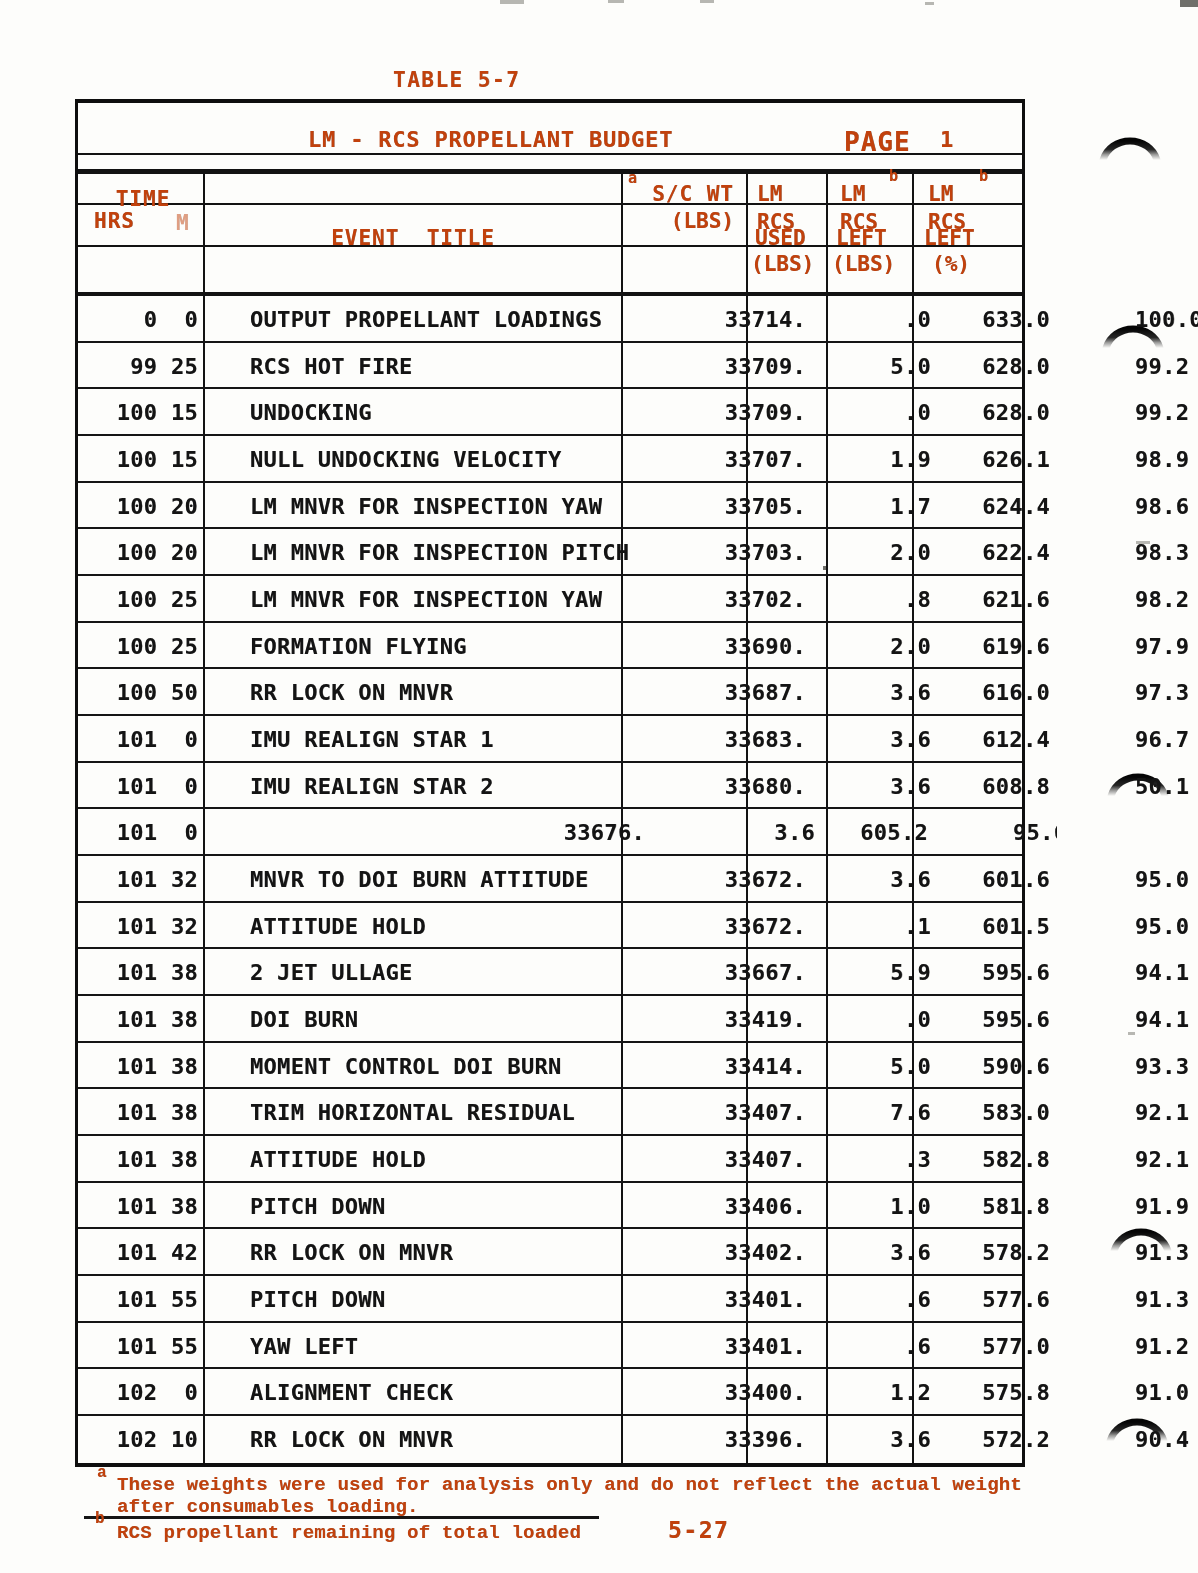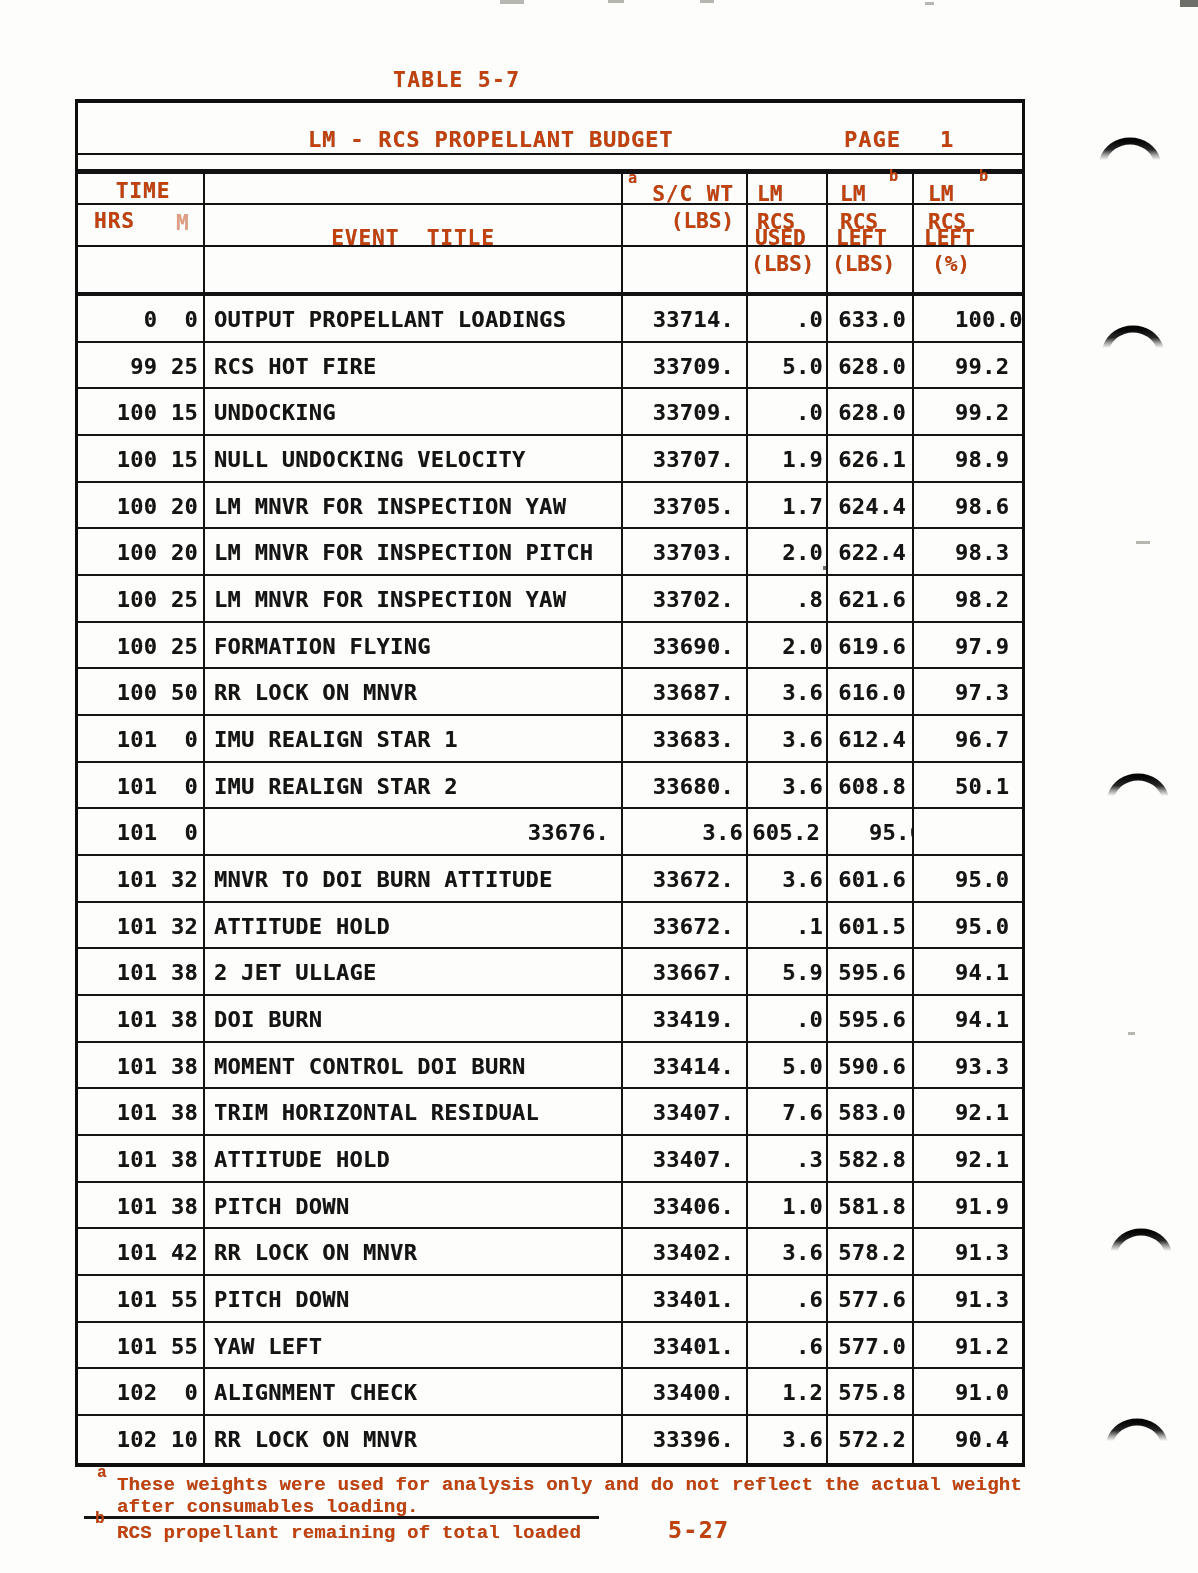--- a/index.html
+++ b/index.html
@@ -27,32 +27,32 @@
     border-width:4px 3px 4px 3px;
     background:transparent;
   }
   .hline{position:absolute;left:0;width:944px;background:#121212;}
   .vline{position:absolute;width:2px;background:#121212;top:66px;height:1294px;}
   
   .tbl-title{
     position:absolute;left:230px;top:24px;
     font-size:22px;font-weight:bold;letter-spacing:0.8px;white-space:pre;
   }
-  .page-label{position:absolute;left:766px;top:24px;font-size:22px;font-weight:bold;letter-spacing:1px;}
+  .page-label{position:absolute;left:766px;top:24px;font-size:26px;font-weight:bold;letter-spacing:1px;}
   .page-value{position:absolute;left:862px;top:24px;font-size:22px;font-weight:bold;}
   
   .hcell{position:absolute;font-weight:bold;font-size:21px;}
   .hline-txt{position:absolute;white-space:pre;}
   .sup{position:absolute;font-size:15px;font-weight:bold;}
   .faded{opacity:0.5;}
   
   .tbody{position:absolute;left:0;top:193px;width:944px;}
   .row{
     display:grid;grid-template-columns:126px 418px 125px 80px 86px 109px;
-    height:46.68px;box-sizing:border-box;border-bottom:2px solid #151515;
+    height:46.68px;box-sizing:border-box;border-bottom:2px solid #151515;gap:36px;
   }
   .row:last-child{border-bottom:none;}
   .cell{
     font-size:22px;font-weight:bold;padding-top:11px;box-sizing:border-box;
     letter-spacing:0.3px;overflow:hidden;
     text-shadow:0.3px 0.3px 0 rgba(10,10,10,0.45);
   }
   .c-time{text-align:right;white-space:pre;padding-right:6px;}
   .c-event{padding-left:10px;white-space:pre;}
   .c-scwt{text-align:right;padding-right:13px;}
@@ -120,21 +120,21 @@
   <div class="hline" style="top:142px;height:2px;"></div>
   <div class="hline" style="top:189px;height:4px;"></div>
 
   <div class="vline" style="left:125px;"></div>
   <div class="vline" style="left:543px;"></div>
   <div class="vline" style="left:668px;"></div>
   <div class="vline" style="left:748px;"></div>
   <div class="vline" style="left:834px;"></div>
 
   <div class="hcell ink" style="left:0;top:0;width:126px;height:193px;">
-    <span class="hline-txt" style="left:0;top:76px;width:130px;text-align:center;letter-spacing:1px;">TIME</span>
+    <span class="hline-txt" style="left:0;top:84px;width:130px;text-align:center;letter-spacing:1px;">TIME</span>
     <span class="hline-txt" style="left:16px;top:106px;letter-spacing:1px;">HRS</span>
     <span class="hline-txt faded" style="left:98px;top:108px;">M</span>
   </div>
 
   <div class="hcell ink" style="left:126px;top:0;width:418px;height:193px;">
     <span class="hline-txt" style="left:0;top:76px;width:418px;text-align:center;letter-spacing:1px;margin-top:47px;">EVENT  TITLE</span>
   </div>
 
   <div class="hcell ink" style="left:544px;top:0;width:124px;height:193px;">
     <span class="sup" style="left:6px;top:66px;">a</span>

